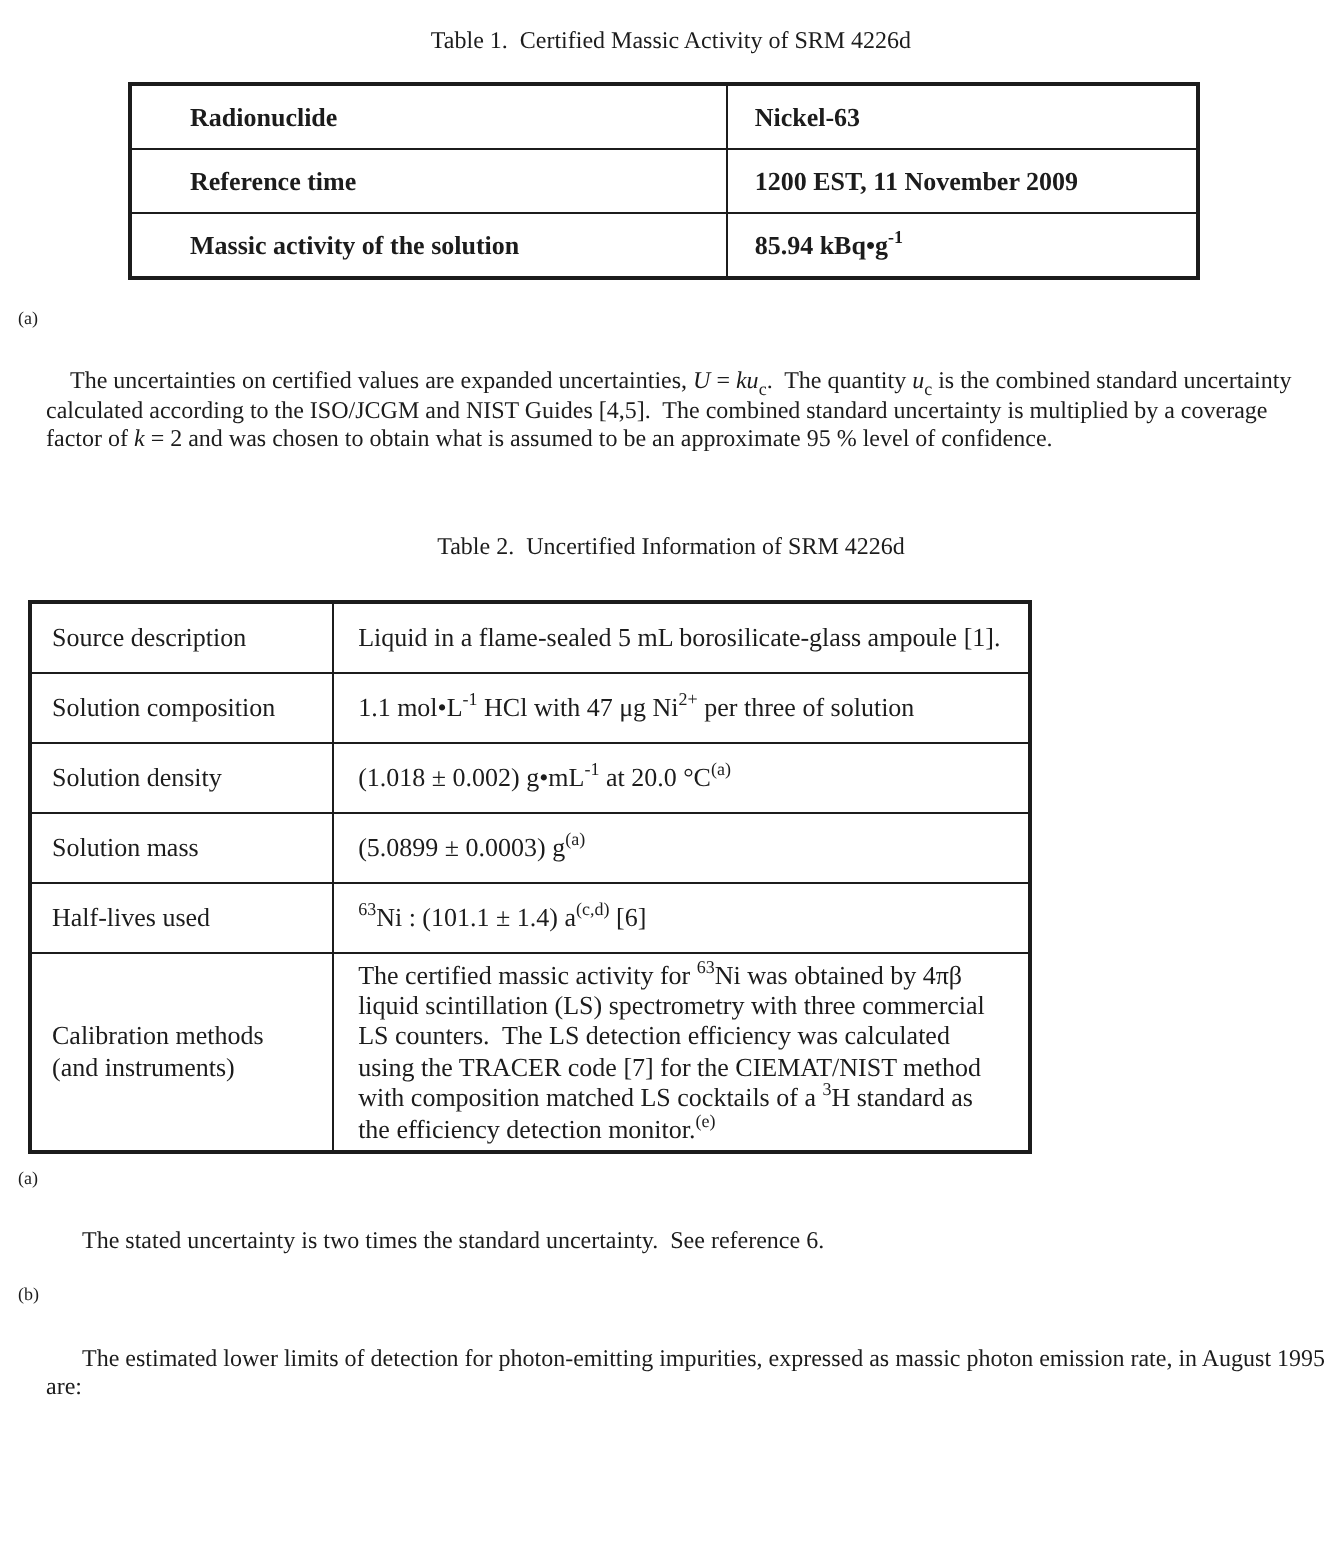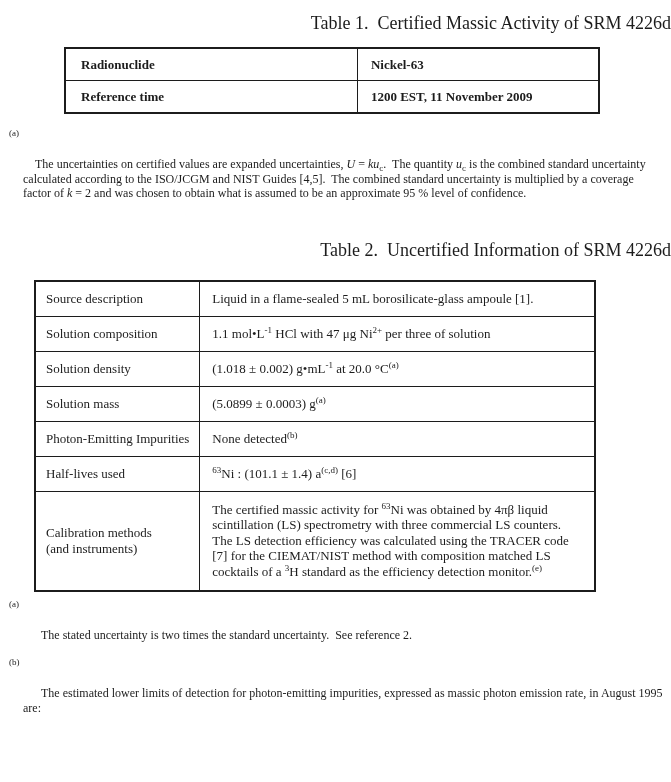--- a/index.html
+++ b/index.html
@@ -2,35 +2,35 @@
 <html><head>
 <meta charset="utf-8">
 <style>
   html,body{margin:0;padding:0;background:#ffffff;}
   body{
     width:671px;height:782px;
     font-family:"Liberation Serif", serif;
     color:#1c1c1c;
   }
   .page{position:relative;width:671px;height:782px;overflow:hidden;background:#fff;}
-  .doc-title{text-align:right;font-size:18px;white-space:pre-wrap;}
+  .doc-title{text-align:center;font-size:12px;white-space:pre-wrap;}
   .t1{padding-top:13px;}
   .t2{margin-top:24px;}
   table.tbl{border-collapse:collapse;border:2px solid #1c1c1c;}
   .tbl td{
     border:1px solid #1c1c1c;
     vertical-align:middle;
     font-size:13px;
     white-space:pre-wrap;
   }
   .tbl1{margin:13px 0 0 64px;width:536px;}
   .tbl1 td{height:29px;font-weight:bold;}
-  .tbl1 td.lbl{width:294px;padding-left:15px;}
+  .tbl1 td.lbl{width:294px;padding-left:29px;}
   .tbl1 td.val{width:242px;padding-left:13px;margin-left:18px;}
-  .tbl2{margin:19px 0 0 34px;width:562px;padding-left:48px;}
+  .tbl2{margin:19px 0 0 14px;width:502px;padding-left:48px;}
   .tbl2 td{height:28px;}
   .tbl2 td.lbl{width:170px;padding-left:10px;padding-right:6px;}
   .tbl2 td.val{width:452px;padding:3px 10px 3px 12px;line-height:15.4px;}
   .tbl2 tr.tall td{height:92px;}
   .tbl2 tr.tall td.val{vertical-align:middle;}
   sup{font-size:9px;line-height:0;vertical-align:super;}
   sub{font-size:9px;line-height:0;vertical-align:sub;}
   .it{font-style:italic;}
   .fn{
     position:relative;
@@ -56,20 +56,24 @@
   <table class="tbl tbl1">
     <tbody>
         <tr>
       <td class="lbl"><span>Radionuclide</span></td>
       <td class="val"><span>Nickel-63</span></td>
     </tr>
     <tr>
       <td class="lbl"><span>Reference time</span></td>
       <td class="val"><span>1200 EST, 11 November 2009</span></td>
     </tr>
+    <tr>
+      <td class="lbl"><span>Massic activity of the solution</span></td>
+      <td class="val"><span>85.94 kBq•g</span><sup>-1</sup></td>
+    </tr>
   </tbody>
     </table>
 
   <div class="fn fn1">
     <span class="fnm">(a)</span>
     <span class="fnt"><span>The uncertainties on certified values are expanded uncertainties, </span><span class="it">U</span><span> = </span><span class="it">ku</span><sub>c</sub><span>.  The quantity </span><span class="it">u</span><sub>c</sub><span> is the combined standard uncertainty calculated according to the ISO/JCGM and NIST Guides [4,5].  The combined standard uncertainty is multiplied by a coverage factor of </span><span class="it">k</span><span> = 2 and was chosen to obtain what is assumed to be an approximate 95 % level of confidence.</span></span>
   </div>
 
   <div class="doc-title t2">Table 2.  Uncertified Information of SRM 4226d</div>
 
@@ -85,39 +89,35 @@
     </tr>
     <tr>
       <td class="lbl"><span>Solution density</span></td>
       <td class="val"><span>(1.018 ± 0.002) g•mL</span><sup>-1</sup><span> at 20.0 °C</span><sup>(a)</sup></td>
     </tr>
     <tr>
       <td class="lbl"><span>Solution mass</span></td>
       <td class="val"><span>(5.0899 ± 0.0003) g</span><sup>(a)</sup></td>
     </tr>
     <tr>
-      <td class="lbl"><span>Photon-Emitting Impurities</span></td>
-      <td class="val"><span>None detected</span><sup>(b)</sup></td>
-    </tr>
-    <tr>
       <td class="lbl"><span>Half-lives used</span></td>
       <td class="val"><sup>63</sup><span>Ni : (101.1 ± 1.4) a</span><sup>(c,d)</sup><span> [6]</span></td>
     </tr>
     <tr class="tall">
       <td class="lbl"><span>Calibration methods
 (and instruments)</span></td>
       <td class="val"><span>The certified massic activity for </span><sup>63</sup><span>Ni was obtained by 4πβ liquid scintillation (LS) spectrometry with three commercial LS counters.  The LS detection efficiency was calculated using the TRACER code [7] for the CIEMAT/NIST method with composition matched LS cocktails of a </span><sup>3</sup><span>H standard as the efficiency detection monitor.</span><sup>(e)</sup></td>
     </tr>
   </tbody>
     </table>
 
   <div class="fns">
     <div class="fn">
       <span class="fnm">(a)</span>
-      <span class="fnt"><span>The stated uncertainty is two times the standard uncertainty.  See reference 2.</span></span>
+      <span class="fnt"><span>The stated uncertainty is two times the standard uncertainty.  See reference 6.</span></span>
     </div>
     <div class="fn">
       <span class="fnm">(b)</span>
       <span class="fnt"><span>The estimated lower limits of detection for photon-emitting impurities, expressed as massic photon emission rate, in August 1995 are:</span></span>
       
       
       
       
       
     </div>

